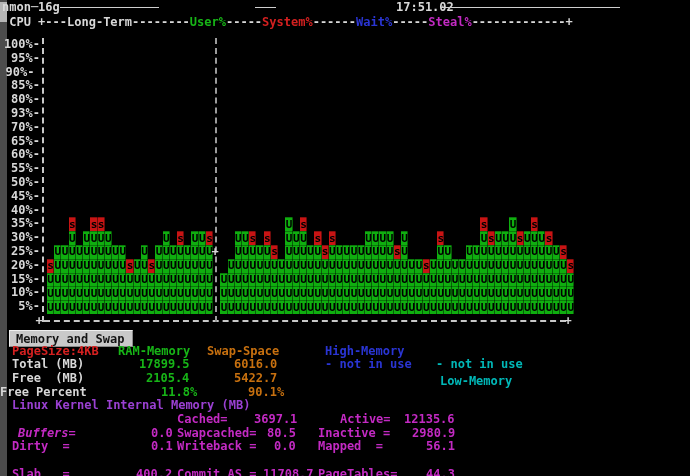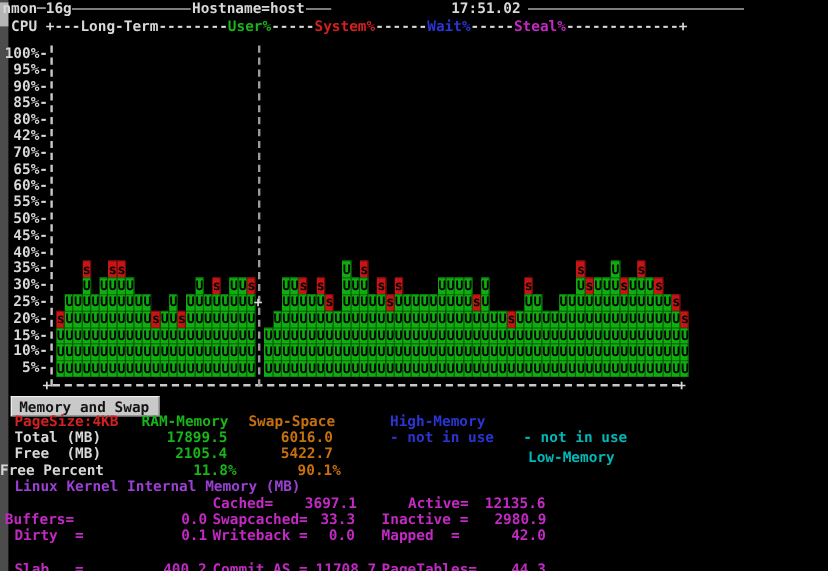--- a/index.html
+++ b/index.html
@@ -43,39 +43,38 @@
 <body>
 
 <div class="screen">
 
   <div class="scrollbar">
     <div class="scroll-thumb"></div>
   </div>
 
   <div class="titlebar" id="titlebar">
       <div class="tb-text" style="left: 2px;">nmon─16g</div>
-      <div class="tb-text" style="left: 160px;">Hostname=host</div>
-      <div class="tb-text" style="left: 376px;">17:51.02</div>
+      <div class="tb-text" style="left: 396px;">17:51.02</div>
       <div class="tb-line" style="left: 60px; width: 99px;"></div>
       <div class="tb-line" style="left: 255px; width: 21px;"></div>
       <div class="tb-line" style="left: 440px; width: 180px;"></div>
     </div>
 
   <div class="cpu-header" id="cpu-header"><span class="c-w"> CPU +---Long-Term--------</span><span class="c-g">User%</span><span class="c-w">-----</span><span class="c-r">System%</span><span class="c-w">------</span><span class="c-b">Wait%</span><span class="c-w">-----</span><span class="c-m">Steal%</span><span class="c-w">-------------+</span></div>
 
   <div id="chart">
     <div class="axis-line"></div>
     <div class="bottom-border"></div>
     <div class="marker-line"></div>
   <div class="axis-label" style="top: 38px;">100%-</div>
       <div class="axis-label" style="top: 51.8px;">95%-</div>
-      <div class="axis-label" style="top: 65.6px;">90%-</div>
+      <div class="axis-label" style="top: 65.6px; text-align: center;">90%-</div>
       <div class="axis-label" style="top: 79.4px;">85%-</div>
       <div class="axis-label" style="top: 93.2px;">80%-</div>
-      <div class="axis-label" style="top: 107px;">42%-</div>
+      <div class="axis-label" style="top: 107px;">93%-</div>
       <div class="axis-label" style="top: 120.8px;">70%-</div>
       <div class="axis-label" style="top: 134.6px;">65%-</div>
       <div class="axis-label" style="top: 148.4px;">60%-</div>
       <div class="axis-label" style="top: 162.2px;">55%-</div>
       <div class="axis-label" style="top: 176px;">50%-</div>
       <div class="axis-label" style="top: 189.8px;">45%-</div>
       <div class="axis-label" style="top: 203.6px;">40%-</div>
       <div class="axis-label" style="top: 217.4px;">35%-</div>
       <div class="axis-label" style="top: 231.2px;">30%-</div>
       <div class="axis-label" style="top: 245px;">25%-</div>
@@ -505,34 +504,34 @@
       <div class="mem-row" style="top: 399.3px;">
         <span class="c-p" style="left: 12px;">Linux Kernel Internal Memory (MB)</span>
       </div>
       <div class="mem-row" style="top: 413px; text-decoration: underline;">
         <span class="c-m" style="left: 177px;">Cached=</span>
         <span class="c-m" style="left: 254px;">3697.1</span>
         <span class="c-m" style="left: 340px;">Active=</span>
         <span class="c-m" style="left: 404px;">12135.6</span>
       </div>
       <div class="mem-row" style="top: 426.7px;">
-        <span class="c-m" style="left: 4px;">Buffers=</span>
+        <span class="c-m" style="left: 18px; font-style: italic;">Buffers=</span>
         <span class="c-m" style="left: 151px;">0.0</span>
         <span class="c-m" style="left: 177px;">Swapcached=</span>
-        <span class="c-m" style="left: 267px;">33.3</span>
+        <span class="c-m" style="left: 267px;">80.5</span>
         <span class="c-m" style="left: 318px;">Inactive =</span>
         <span class="c-m" style="left: 412px;">2980.9</span>
       </div>
       <div class="mem-row" style="top: 440.4px;">
         <span class="c-m" style="left: 12px;">Dirty  =</span>
         <span class="c-m" style="left: 151px;">0.1</span>
         <span class="c-m" style="left: 177px;">Writeback =</span>
         <span class="c-m" style="left: 274px;">0.0</span>
         <span class="c-m" style="left: 318px;">Mapped  =</span>
-        <span class="c-m" style="left: 426px;">42.0</span>
+        <span class="c-m" style="left: 426px;">56.1</span>
       </div>
       <div class="mem-row" style="top: 468px;">
         <span class="c-m" style="left: 12px;">Slab   =</span>
         <span class="c-m" style="left: 136px;">400.2</span>
         <span class="c-m" style="left: 177px;">Commit_AS =</span>
         <span class="c-m" style="left: 263px;">11708.7</span>
         <span class="c-m" style="left: 318px;">PageTables=</span>
         <span class="c-m" style="left: 426px;">44.3</span>
       </div>
     </div>

